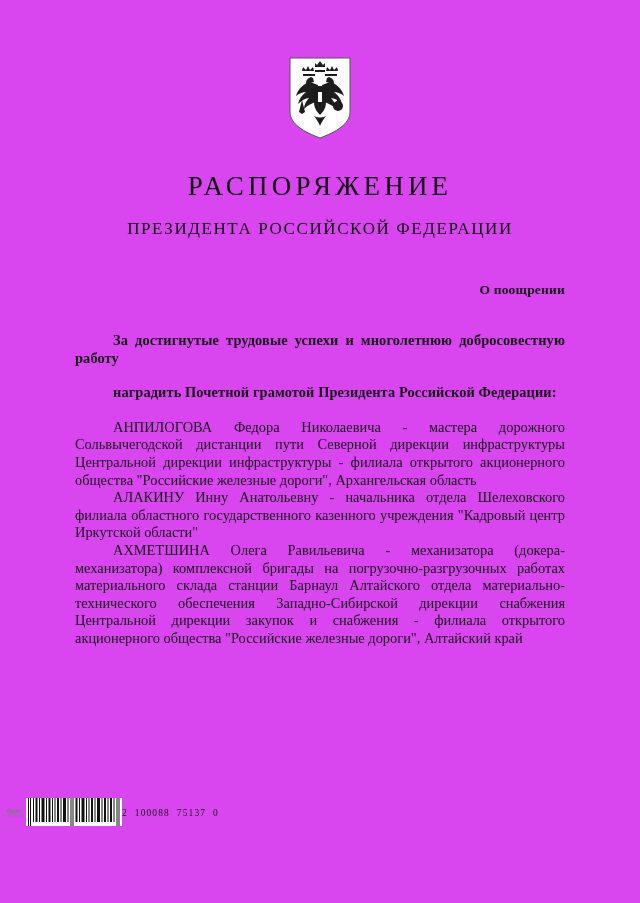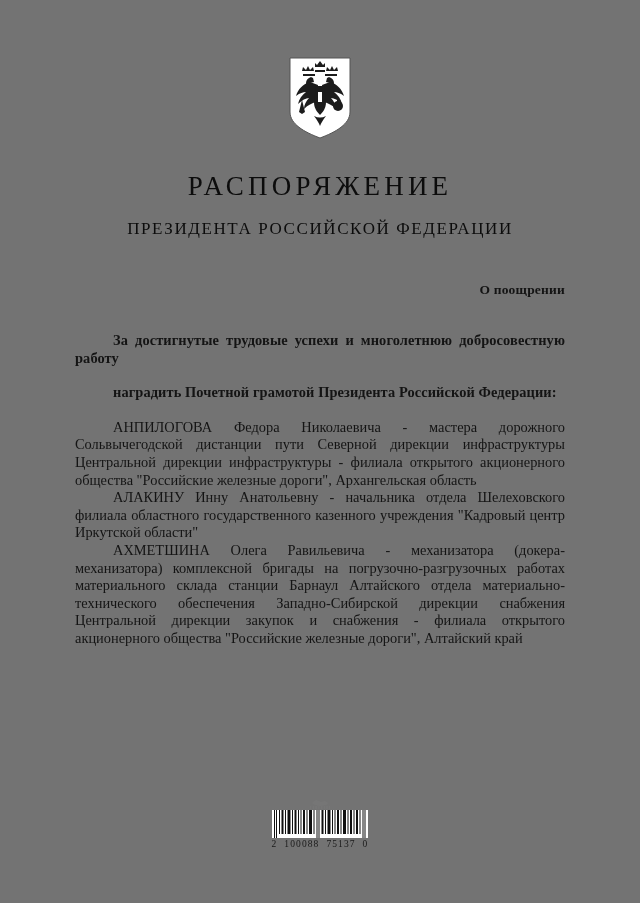--- a/index.html
+++ b/index.html
@@ -12,21 +12,21 @@
     height: 903px;
     position: relative;
     font-family: "Liberation Serif", "DejaVu Serif", serif;
     color: #141414;
     overflow: hidden;
   }
 
   .page {
     position: absolute;
     inset: 0;
-    background: #737373;
+    background: #d946ef;
   }
 
   
   .emblem-wrap {
     position: absolute;
     left: 0;
     right: 0;
     top: 56px;
     display: flex;
     justify-content: center;
@@ -92,21 +92,21 @@
   p.gap-before-list { margin-bottom: 17px; }
   .entry { margin: 0; }
 
   
   .barcode-wrap {
     position: absolute;
     left: 0;
     right: 0;
     top: 798px;
     display: flex;
-    flex-direction: column;
+    flex-direction: row;
     align-items: center;
   }
   .barcode-mark {
     width: 26px;
     height: 11px;
     opacity: 0.55;
     margin-bottom: 1px;
   }
   .barcode-bars {
     display: block;

